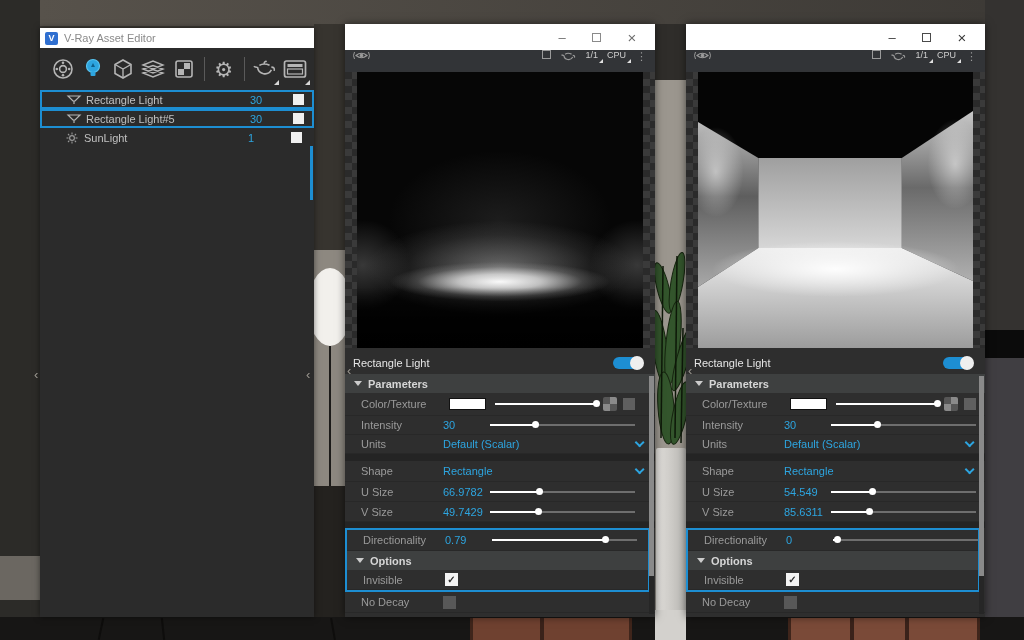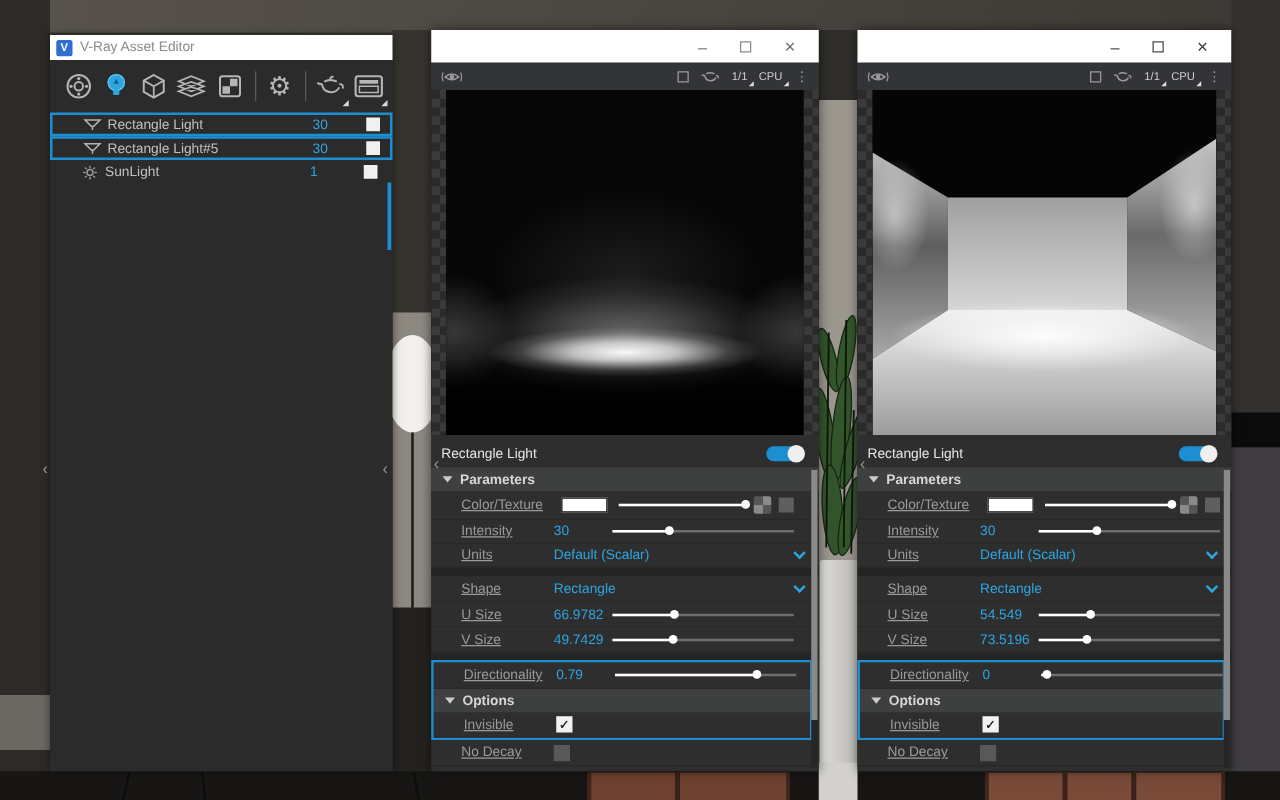--- a/index.html
+++ b/index.html
@@ -61,21 +61,21 @@
   .scroll-blue { position:absolute; right:1px; top:118px; width:3px; height:54px; background:#1d8ed2; }
 
   
   .vfb { position:absolute; top:24px; height:593px; background:#2e2e2e; z-index:10; box-shadow:0 0 8px rgba(0,0,0,.55); }
   .vfb-title { height:26px; background:#ffffff; position:relative; }
   .wc { position:absolute; top:0; width:30px; height:26px; display:flex; align-items:center; justify-content:center; color:#6e6e6e; font-size:13px; }
   .vfb.active .wc { color:#3a3a3a; }
   .wc.min { right:78px; } .wc.max { right:44px; } .wc.close { right:8px; font-size:15px; }
   .maxbox { width:9px; height:9px; border:1px solid #8a8a8a; }
   .vfb.active .maxbox { border-color:#4a4a4a; }
-  .vfb-toolbar { height:22px; background:#323437; display:flex; align-items:center; padding:0 8px; color:#9a9a9a; }
+  .vfb-toolbar { height:22px; background:#323437; display:flex; align-items:flex-start; padding:0 8px; color:#9a9a9a; }
   .tb-spacer { flex:1; }
   .tb-item { margin-left:9px; position:relative; display:flex; align-items:center; }
   .sqic { width:9px; height:9px; border:1px solid #9a9a9a; }
   .tb-text { font-size:9px; color:#cfcfcf; }
   .dd-tri { position:absolute; right:-5px; bottom:-3px; width:0; height:0; border-left:4px solid transparent; border-bottom:4px solid #e0e0e0; }
   .tb-menu { font-size:11px; color:#9a9a9a; margin-left:10px; }
   .vfb-render { position:absolute; top:48px; left:0; right:0; height:276px; background:#0a0a0a; display:flex; }
   .checker { width:12px; height:100%; background:repeating-conic-gradient(#3a3a3a 0% 25%, #2a2a2a 0% 50%) 0 0/14px 14px; }
   .render-img { flex:1; height:100%; }
   .mid-render { background:
@@ -88,21 +88,21 @@
     #060606; }
   .light-hdr { position:absolute; top:328px; left:0; right:0; height:22px; display:flex; align-items:center; padding-left:8px; color:#e6e6e6; background:#2e2e2e; }
   .toggle { position:absolute; right:12px; width:30px; height:12px; border-radius:6px; background:#565656; }
   .toggle .knob { position:absolute; left:-1px; top:-1px; width:14px; height:14px; border-radius:50%; background:#efefef; }
   .toggle.checked { background:#1d8ed2; }
   .toggle.checked .knob { left:auto; right:-1px; }
   .p-body { position:absolute; top:350px; left:0; right:0; }
   .sec-hdr { height:19px; background:#3e4040; display:flex; align-items:center; padding-left:9px; gap:6px; color:#d6d6d6; font-weight:bold; }
   .hdr-tri { width:0; height:0; border-left:4px solid transparent; border-right:4px solid transparent; border-top:5px solid #cccccc; }
   .prow { position:relative; display:flex; align-items:center; color:#9a9a9a; background:#2e2e2e; border-bottom:1px solid #282828; }
-  .plabel { position:absolute; left:24px;text-decoration:underline; }
+  .plabel { position:absolute; left:16px; }
   .pvalue { position:absolute; left:98px; color:#2da5e0; }
   .pdiv { height:7px; background:#242424; }
   .pgap { height:6px; background:#242424; }
   .swatch { position:absolute; left:104px; width:37px; height:12px; background:#ffffff; border:1px solid #111; }
   .track { position:absolute; left:145px; width:145px; height:2px; background:#6e6e6e; }
   .track.short { width:104px; }
   .track .fill { position:absolute; left:0; top:0; height:2px; background:#ffffff; }
   .track .knobdot { position:absolute; top:-3px; width:7px; height:7px; border-radius:50%; background:#ffffff; }
   .texic { position:absolute; left:258px; width:14px; height:14px; border-radius:2px;
     background:repeating-conic-gradient(#8a8a8a 0% 25%, #565656 0% 50%) 0 0/14px 14px; }
@@ -509,21 +509,21 @@
     <div class="prow" style="height:20px">
       <span class="plabel">U Size</span>
       <span class="pvalue">54.549</span>
       <div class="track">
         <div class="fill" style="width: 28%;"></div>
           <div class="knobdot" style="left: calc(28% - 3px);"></div>
       </div>
     </div>
     <div class="prow" style="height:20px">
       <span class="plabel">V Size</span>
-      <span class="pvalue">73.5196</span>
+      <span class="pvalue">85.6311</span>
       <div class="track">
         <div class="fill" style="width: 26%;"></div>
           <div class="knobdot" style="left: calc(26% - 3px);"></div>
       </div>
     </div>
     <div class="pgap"></div>
     <div class="pgroup">
       <div class="prow" style="height:21px">
         <span class="plabel">Directionality</span>
         <span class="pvalue">0</span>

